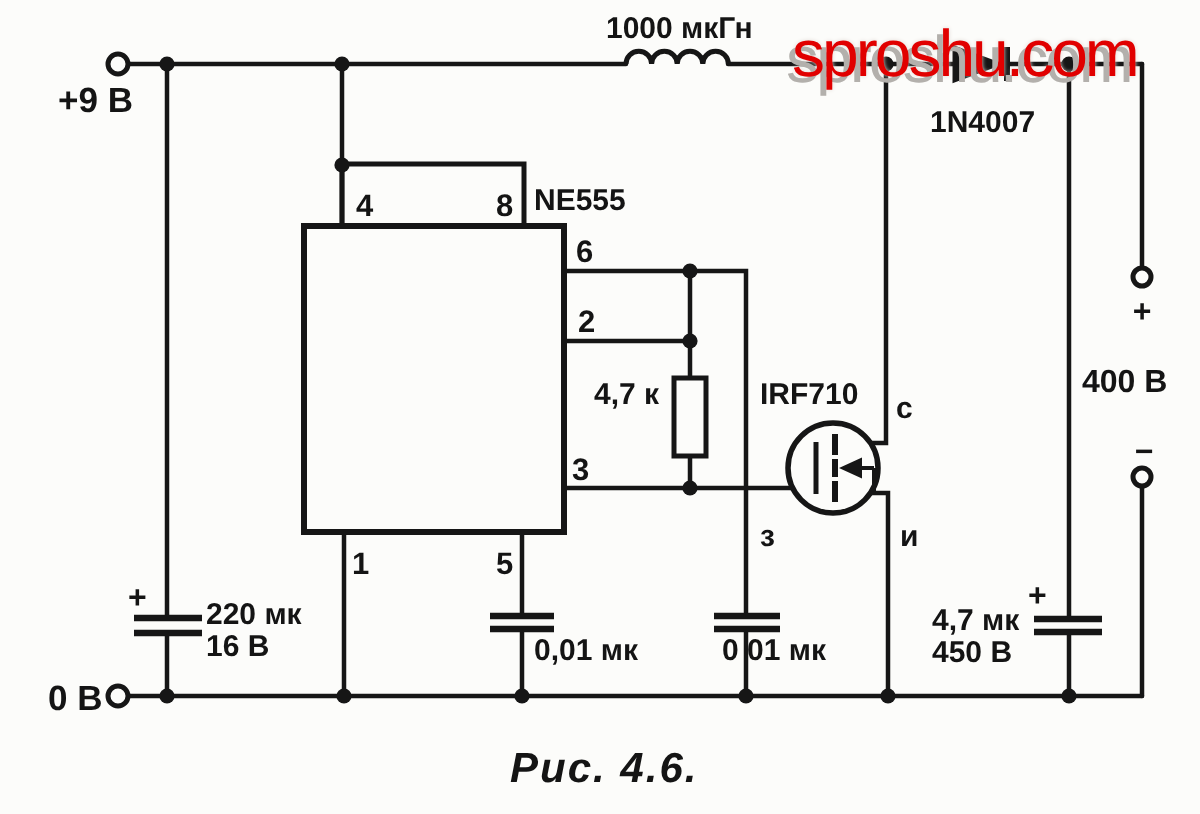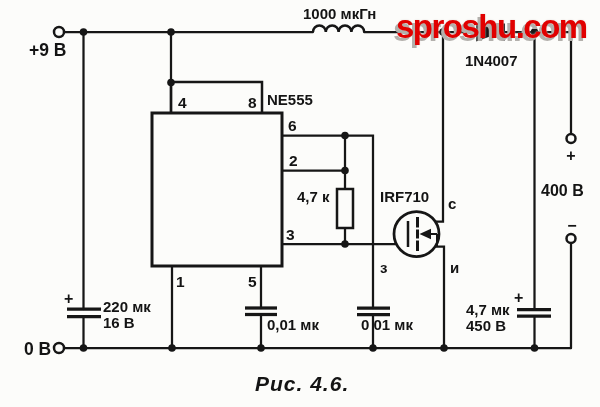--- a/index.html
+++ b/index.html
@@ -11,21 +11,21 @@
     font-family:"Liberation Sans",sans-serif;
     font-weight:700;fill:#141414;
   }
   .t15{font-size:15px;}
   .t16{font-size:16px;}
   .t17{font-size:17.5px;}
   .pin{font-size:15.5px;}
   .caption-text{font-size:21px;font-style:italic;letter-spacing:1px;}
   .watermark{
     position:absolute;left:396px;top:8px;z-index:5;
-    font-size:33px;font-weight:700;letter-spacing:-1.5px;
+    font-size:33px;font-weight:400;letter-spacing:-1.5px;
     color:#e10000;
     text-shadow:-3px 3px 0 #b3b0ac, 0 0 2px #e0d8d4;
     white-space:nowrap;
   }
 </style>
 </head>
 <body>
 
 <div class="page">
 

